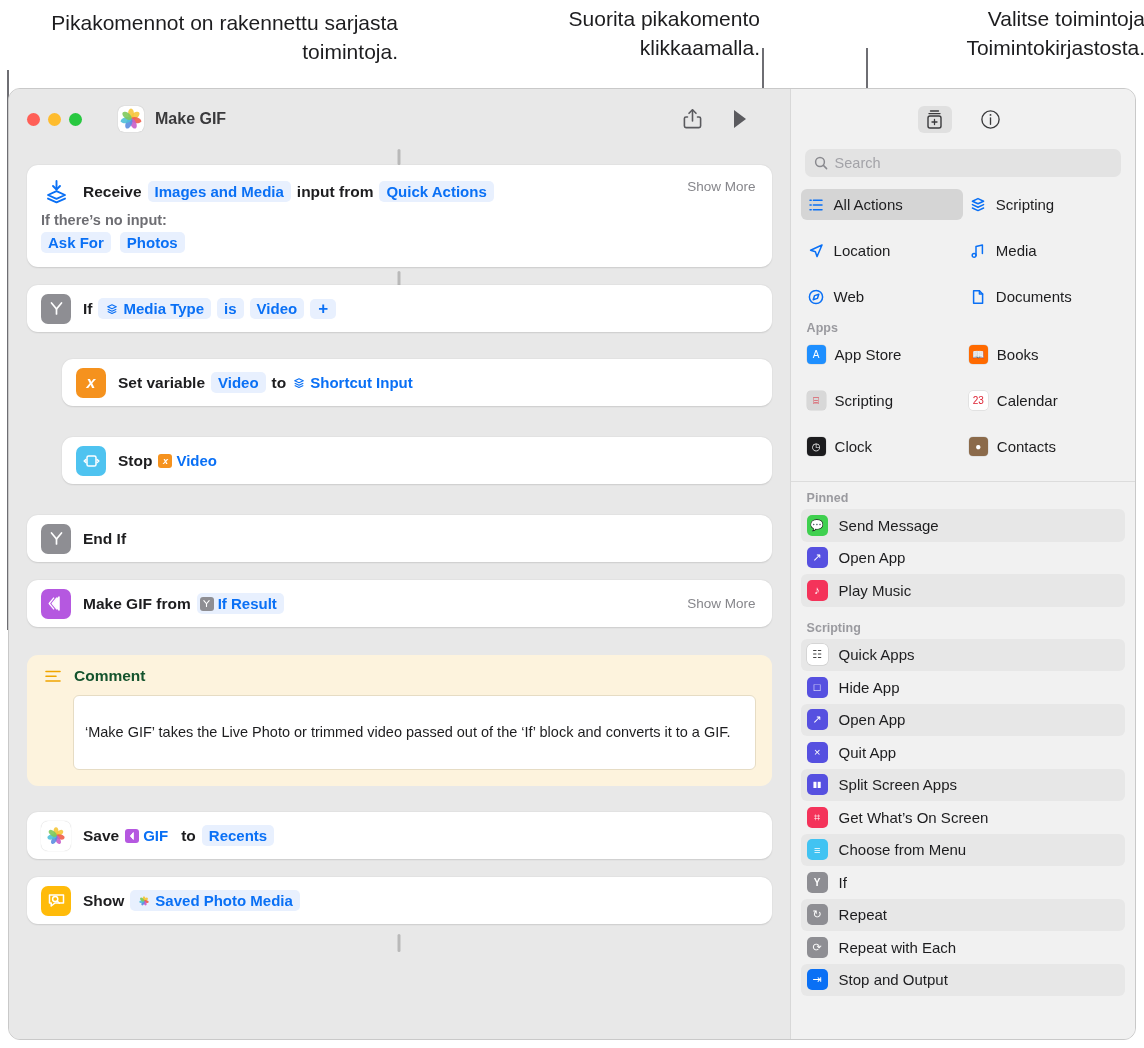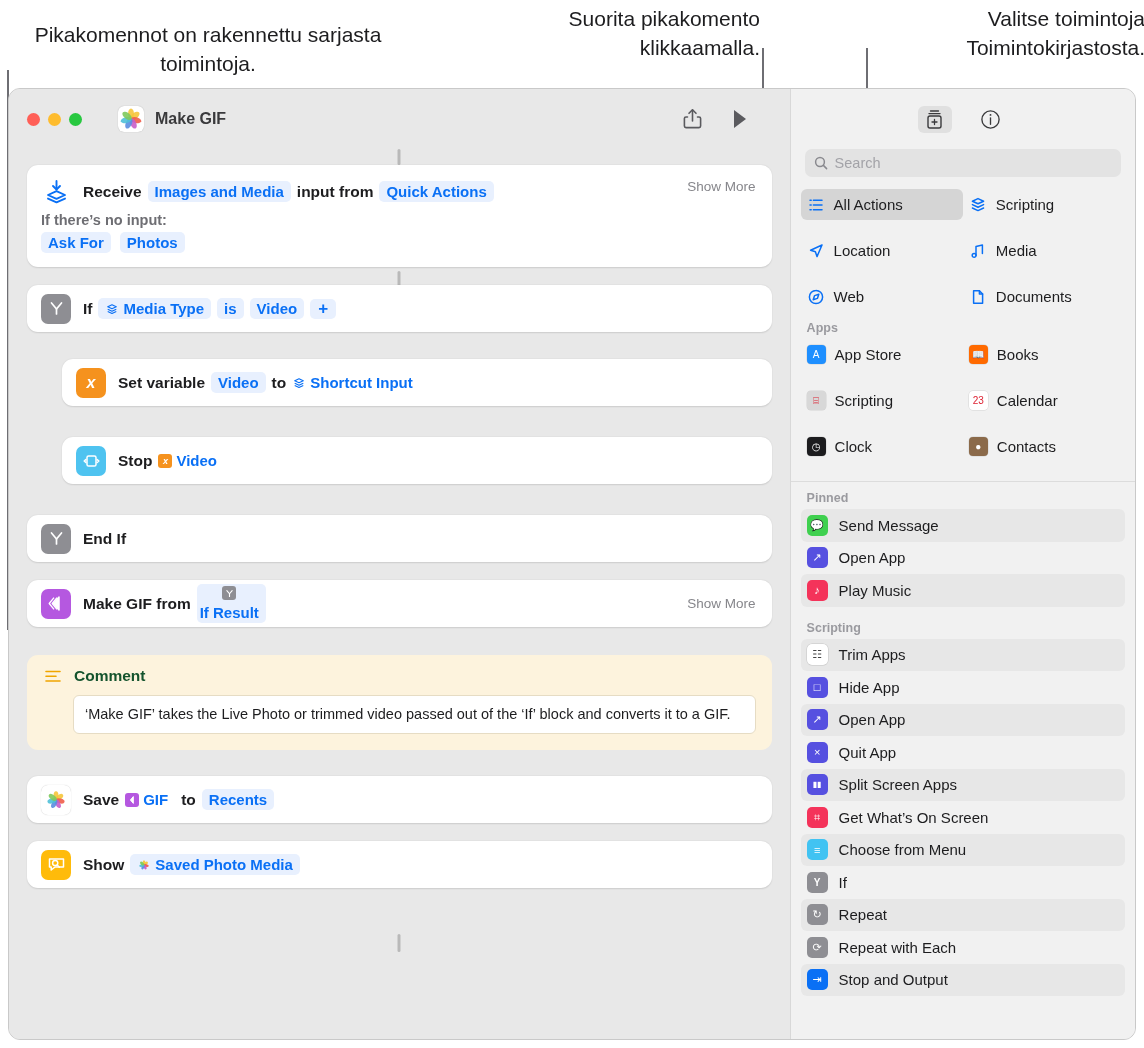--- a/index.html
+++ b/index.html
@@ -12,21 +12,21 @@
   }
 
   
   .callout {
     position: absolute;
     font-size: 21px;
     line-height: 29px;
     color: #1d1d1f;
     font-family: "Liberation Sans", sans-serif;
   }
-  #callout-left  { left: 18px;  top: 20px;  width: 380px; text-align: center; }
+  #callout-left  { left: 18px;  top: 8px;  width: 380px; text-align: right; }
   #callout-mid   { left: 470px; top: 4px;  width: 290px; text-align: right; }
   #callout-right { left: 855px; top: 4px;  width: 290px; text-align: right; }
 
   .leader { position: absolute; background: #6e6e73; }
   .leader-v { width: 2px; }
   .leader-h { height: 2px; }
 
   
   #window {
     position: absolute;
@@ -164,21 +164,21 @@
     padding: 12px 16px 16px 16px;
   }
   .comment-head { display:flex; align-items:center; gap:11px; }
   .comment-title { color: #14532d; font-weight: bold; font-size: 15.5px; }
   .comment-body {
     margin-top: 10px;
     margin-left: 30px;
     background: #ffffff;
     border: 1px solid #e6dcc4;
     border-radius: 6px;
-    padding: 8px 11px;
+    padding: 26px 11px;
     font-size: 14.5px;
     line-height: 21px;
     color: #1d1d1f;
   }
 
   
   #right-pane {
     width: 346px;
     background: #f1f1f1;
     border-left: 1px solid #d8d8d8;
@@ -445,21 +445,21 @@
         <div class="row">
           <span class="aicon" style="background:#b558e0;">
             <svg width="19" height="17" viewBox="0 0 19 17" fill="none" stroke="#fff" stroke-width="1.5" stroke-linejoin="round">
               <path d="M12 2 L6.5 8.5 L12 15 Z" fill="#fff"></path>
               <path d="M7 2.6 L2.2 8.5 L7 14.4" stroke-width="1.3"></path>
               <path d="M10 2.6 L5.2 8.5 L10 14.4" stroke-width="1.3"></path>
             </svg>
           </span>
           <span class="atext">
             <span>Make GIF from</span>
-            <span class="tok" style="padding-left:3px;flex-direction:column;">
+            <span class="tok" style="padding-left:3px;">
               <span class="mini" style="background:#8e8e93;">
                 <svg width="9" height="9" viewBox="0 0 17 17" fill="none" stroke="#fff" stroke-width="2.1" stroke-linecap="round" stroke-linejoin="round">
                   <path d="M3.5 3 L8.5 9 L13.5 3"></path>
                     <path d="M8.5 9 V14"></path>
                 </svg>
               </span>
               <span>If Result</span>
             </span>
           </span>
           <span class="showmore">Show More</span>
@@ -692,21 +692,21 @@
           </div>
           <div class="lrow alt">
             <span class="lico" style="background: rgb(244, 51, 90); color: rgb(255, 255, 255);">♪</span>
             <span>Play Music</span>
           </div>
         </div>
       <div class="sect-head" style="padding-left:6px;padding-top:14px;">Scripting</div>
       <div id="scripting-list">
           <div class="lrow alt">
             <span class="lico" style="background: rgb(255, 255, 255); color: rgb(68, 68, 68); box-shadow: rgba(0, 0, 0, 0.15) 0px 0px 0px 0.5px;">☷</span>
-            <span>Trim Apps</span>
+            <span>Quick Apps</span>
           </div>
           <div class="lrow">
             <span class="lico" style="background: rgb(86, 80, 224); color: rgb(255, 255, 255);">□</span>
             <span>Hide App</span>
           </div>
           <div class="lrow alt">
             <span class="lico" style="background: rgb(86, 80, 224); color: rgb(255, 255, 255);">↗</span>
             <span>Open App</span>
           </div>
           <div class="lrow">

